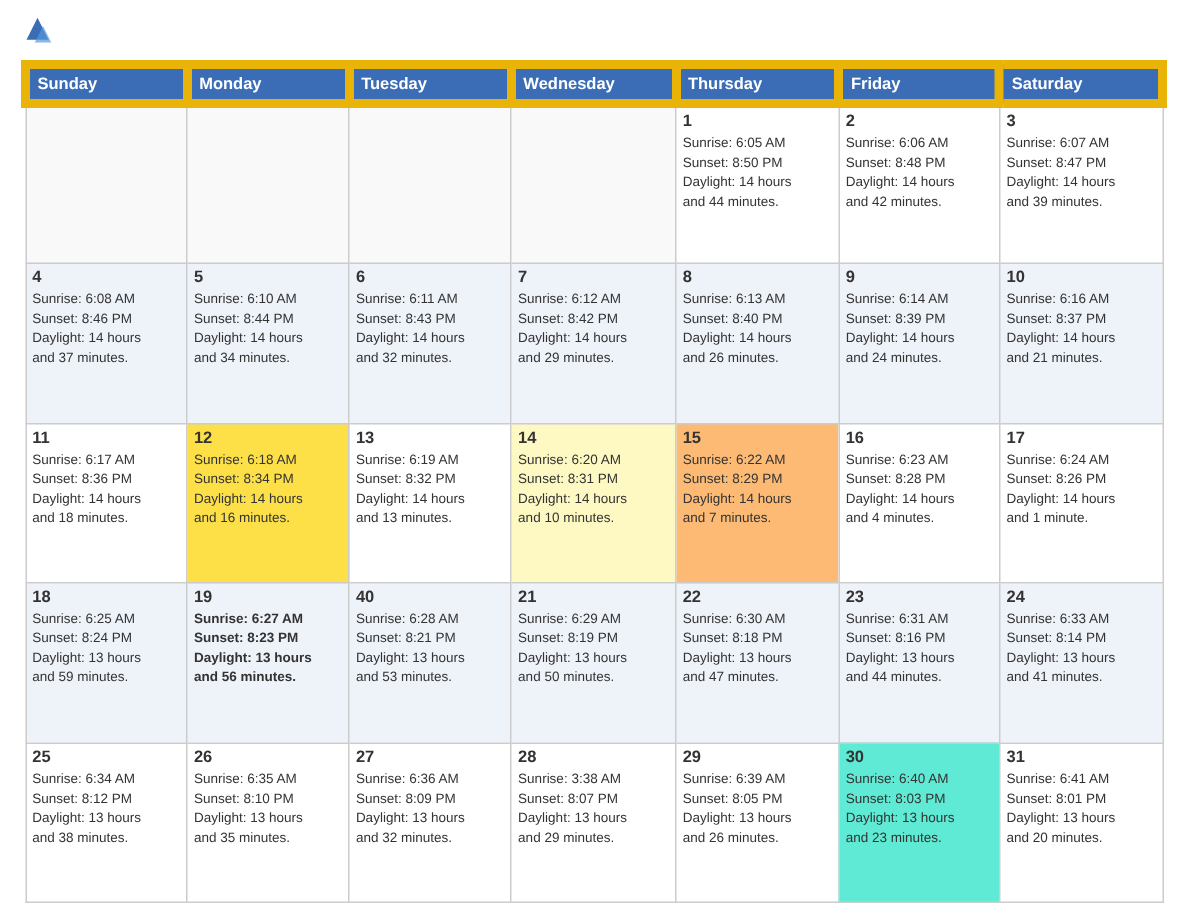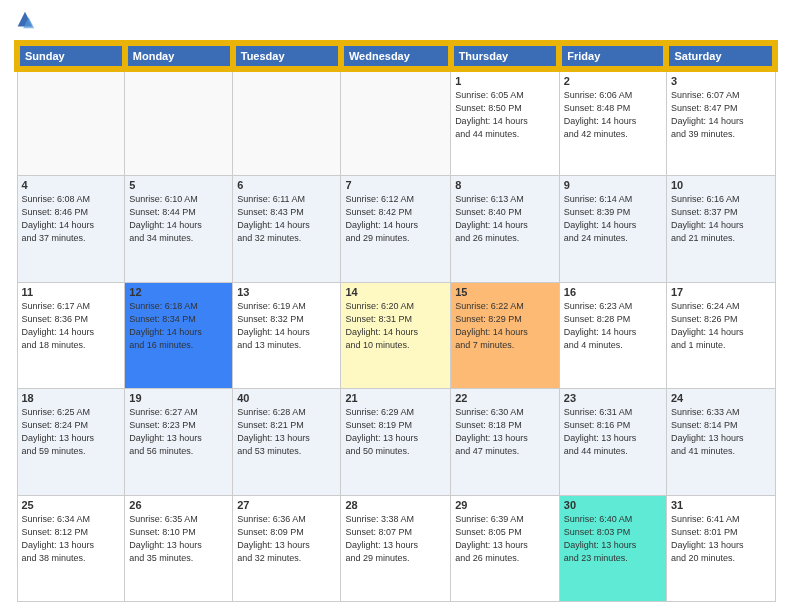--- a/index.html
+++ b/index.html
@@ -218,21 +218,21 @@
           </td>
         </tr>
         <tr>
           <td style="background: rgb(255, 255, 255);">
             <span class="day-num">11</span>
             <div class="day-info" style="white-space: pre-line;">Sunrise: 6:17 AM
 Sunset: 8:36 PM
 Daylight: 14 hours
 and 18 minutes.</div>
           </td>
-          <td style="background: #3b82f6;">
+          <td style="background: #fde047;">
             <span class="day-num">12</span>
             <div class="day-info" style="white-space: pre-line;">Sunrise: 6:18 AM
 Sunset: 8:34 PM
 Daylight: 14 hours
 and 16 minutes.</div>
           </td>
           <td style="background: rgb(255, 255, 255);">
             <span class="day-num">13</span>
             <div class="day-info" style="white-space: pre-line;">Sunrise: 6:19 AM
 Sunset: 8:32 PM
@@ -271,21 +271,21 @@
         <tr>
           <td style="background: rgb(238, 242, 249);">
             <span class="day-num">18</span>
             <div class="day-info" style="white-space: pre-line;">Sunrise: 6:25 AM
 Sunset: 8:24 PM
 Daylight: 13 hours
 and 59 minutes.</div>
           </td>
           <td style="background: rgb(238, 242, 249);">
             <span class="day-num">19</span>
-            <div class="day-info" style="white-space: pre-line;">Sunrise: 6:27 AM
+            <div class="day-info" style="white-space: pre-line; font-weight: bold;">Sunrise: 6:27 AM
 Sunset: 8:23 PM
 Daylight: 13 hours
 and 56 minutes.</div>
           </td>
           <td style="background: rgb(238, 242, 249);">
             <span class="day-num">40</span>
             <div class="day-info" style="white-space: pre-line;">Sunrise: 6:28 AM
 Sunset: 8:21 PM
 Daylight: 13 hours
 and 53 minutes.</div>

